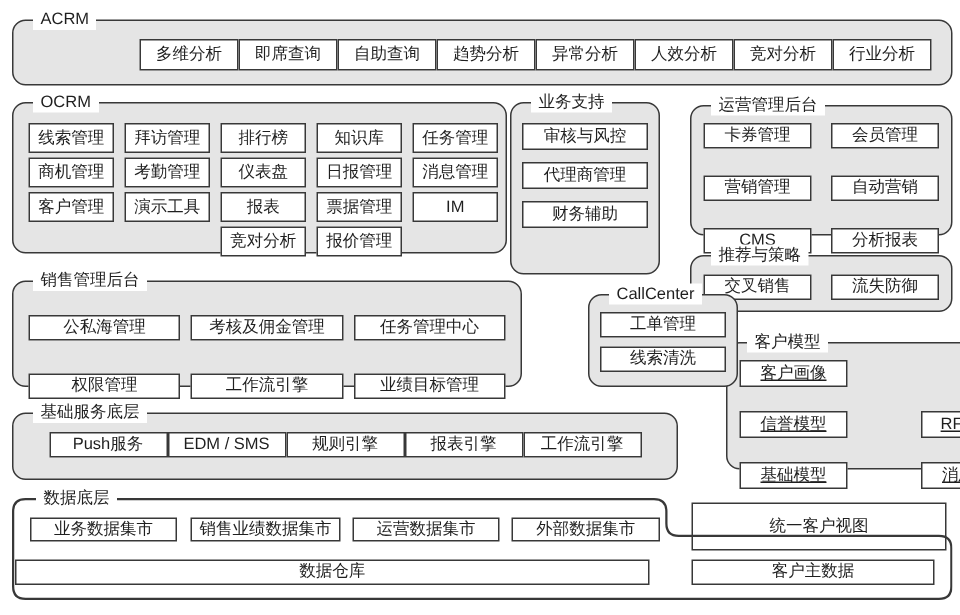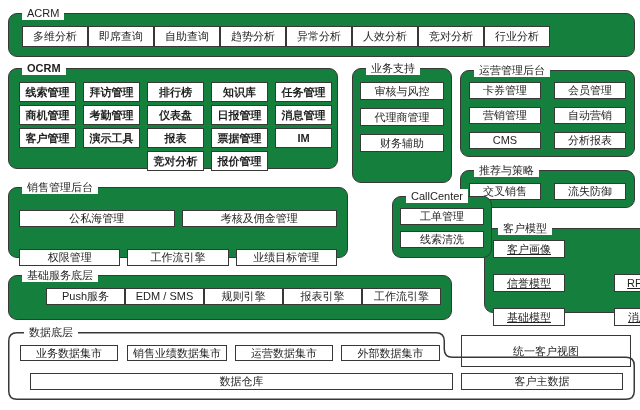--- a/index.html
+++ b/index.html
@@ -8,21 +8,21 @@
     position: relative;
     background: #ffffff;
     font-family: "Liberation Sans", "DejaVu Sans", sans-serif;
     color: #1f1f1f;
     overflow: hidden;
   }
   .panel {
     position: absolute;
     border: 1.5px solid #383838;
     border-radius: 9px;
-    background: #15803d;
+    background: #e5e5e5;
   }
   .panel-label {
     position: absolute;
     top: -8px;
     left: 13px;
     background: #ffffff;
     padding: 0 5px;
     font-size: 11px;
     line-height: 14px;
     color: #1f1f1f;
@@ -37,38 +37,38 @@
     align-items: center;
     justify-content: center;
     white-space: nowrap;
     overflow: hidden;
   }
   .row { display: flex; }
   .col { display: flex; flex-direction: column; }
 
   
   #panel-acrm { left: 8px; top: 13px; width: 627px; height: 44px; }
-  #panel-acrm .row { padding: 12px 13px 0; justify-content: flex-start; }
+  #panel-acrm .row { padding: 12px 13px 0; justify-content: flex-end; }
   #panel-acrm .box { width: 66px; height: 21px; }
 
   
-  #panel-ocrm { left: 8px; top: 68px; width: 330px; height: 101px; font-weight: bold; }
+  #panel-ocrm { left: 8px; top: 68px; width: 330px; height: 101px; }
   #panel-ocrm .col { padding: 13px 0 0 10px; gap: 3px; }
   #panel-ocrm .row { gap: 7px; }
   #panel-ocrm .box { width: 57px; height: 20px; }
   #panel-ocrm .row-offset { margin-left: 128px; }
 
   
-  #panel-biz { left: 352px; top: 68px; width: 100px; height: 115px; }
+  #panel-biz { left: 340px; top: 68px; width: 100px; height: 115px; }
   #panel-biz .col { padding-top: 13px; gap: 8px; align-items: center; }
   #panel-biz .box { width: 84px; height: 18px; }
 
   
   #panel-ops { left: 460px; top: 70px; width: 175px; height: 87px; }
-  #panel-ops .col { padding: 11px 8px 16px; gap: 8px; }
+  #panel-ops .col { padding: 11px 8px 16px; gap: 18px; }
   #panel-ops .row { justify-content: space-between; }
   #panel-ops .box { width: 72px; height: 17px; }
 
   
   #panel-reco { left: 460px; top: 170px; width: 175px; height: 38px; }
   #panel-reco .row { padding: 12px 8px 0; justify-content: space-between; }
   #panel-reco .box { width: 72px; height: 17px; }
 
   
   #panel-cust { left: 484px; top: 228px; width: 211px; height: 85px; text-decoration: underline; }
@@ -82,33 +82,33 @@
   #panel-sales .row { gap: 7px; }
   #panel-sales .box { flex: 1; height: 17px; }
 
   
   #panel-call { left: 352px; top: 196px; width: 100px; height: 62px; margin-left: 40px; }
   #panel-call .col { padding-top: 11px; gap: 6px; align-items: center; }
   #panel-call .box { width: 84px; height: 17px; }
 
   
   #panel-base { left: 8px; top: 275px; width: 444px; height: 45px; }
-  #panel-base .row { padding: 12px 10px 16px; justify-content: flex-end; }
+  #panel-base .row { padding: 12px 10px 16px; justify-content: center; }
   #panel-base .box { width: 79px; height: 17px; }
 
   
   #data-layer { position: absolute; left: 8px; top: 332px; width: 627px; height: 68px; }
   #data-layer svg { position: absolute; left: 0; top: 0; width: 627px; height: 68px; display: block; }
   #data-layer .panel-label { left: 16px; top: -7px; text-align: center; }
   #data-layer .box { position: absolute; height: 16px; top: 13px; }
   #mart-0 { left: 12px;  width: 98px; }
   #mart-1 { left: 119px; width: 100px; }
   #mart-2 { left: 227px; width: 98px; }
   #mart-3 { left: 333px; width: 99px; }
-  #warehouse-box   { left: 22px;  top: 41px !important; width: 423px; height: 17px !important; }
+  #warehouse-box   { left: 2px;  top: 41px !important; width: 423px; height: 17px !important; }
   #master-data-box { left: 453px; top: 41px !important; width: 162px; height: 17px !important; }
 
   
   #unified-view-box { position: absolute; left: 461px; top: 335px; width: 170px; height: 32px; }
 </style>
 </head>
 <body>
 
 <div class="panel" id="panel-acrm">
   <span class="panel-label">ACRM</span>
@@ -206,20 +206,21 @@
     </div>
   </div>
 </div>
 
 <div class="panel" id="panel-sales">
   <span class="panel-label">销售管理后台</span>
   <div class="col">
     <div class="row">
       <div class="box">公私海管理</div>
       <div class="box">考核及佣金管理</div>
+      <div class="box">任务管理中心</div>
     </div>
     <div class="row">
       <div class="box">权限管理</div>
       <div class="box">工作流引擎</div>
       <div class="box">业绩目标管理</div>
     </div>
   </div>
 </div>
 
 <div class="panel" id="panel-call">

